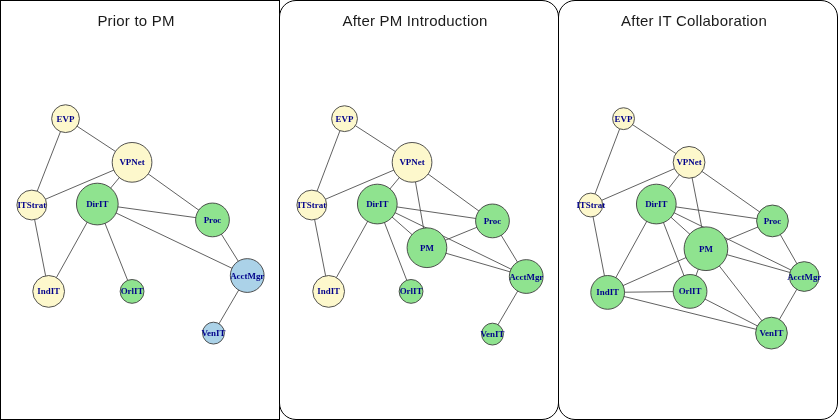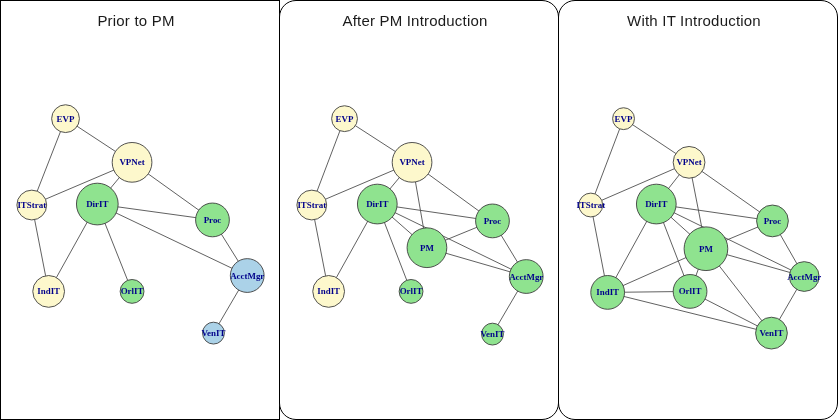--- a/index.html
+++ b/index.html
@@ -125,21 +125,21 @@
         <text x="248" y="280" text-anchor="middle" class="node-label" fill="#00008B">AcctMgr</text>
         <circle cx="49" cy="292" r="16" fill="#FDF8CC" stroke="#3d3d3d" stroke-width="0.9"></circle>
         <text x="49" y="295" text-anchor="middle" class="node-label" fill="#00008B">IndIT</text>
         <circle cx="132" cy="292" r="12" fill="#8FE38F" stroke="#3d3d3d" stroke-width="0.9"></circle>
         <text x="132" y="295" text-anchor="middle" class="node-label" fill="#00008B">OrlIT</text>
         <circle cx="214" cy="335" r="11" fill="#8FE38F" stroke="#3d3d3d" stroke-width="0.9"></circle>
         <text x="214" y="338" text-anchor="middle" class="node-label" fill="#00008B">VenIT</text>
       </svg>
   </div>
   <div class="panel">
-    <div class="panel-title">With IT Introduction</div>
+    <div class="panel-title">After IT Collaboration</div>
     <svg viewBox="0 0 280 420" xmlns="http://www.w3.org/2000/svg">
         <line x1="65" y1="118" x2="131" y2="162" stroke="#4d4d4d" stroke-width="0.9"></line>
         <line x1="65" y1="118" x2="32" y2="205" stroke="#4d4d4d" stroke-width="0.9"></line>
         <line x1="131" y1="162" x2="32" y2="205" stroke="#4d4d4d" stroke-width="0.9"></line>
         <line x1="131" y1="162" x2="98" y2="204" stroke="#4d4d4d" stroke-width="0.9"></line>
         <line x1="131" y1="162" x2="215" y2="221" stroke="#4d4d4d" stroke-width="0.9"></line>
         <line x1="131" y1="162" x2="148" y2="249" stroke="#4d4d4d" stroke-width="0.9"></line>
         <line x1="32" y1="205" x2="49" y2="293" stroke="#4d4d4d" stroke-width="0.9"></line>
         <line x1="98" y1="204" x2="215" y2="221" stroke="#4d4d4d" stroke-width="0.9"></line>
         <line x1="98" y1="204" x2="148" y2="249" stroke="#4d4d4d" stroke-width="0.9"></line>

